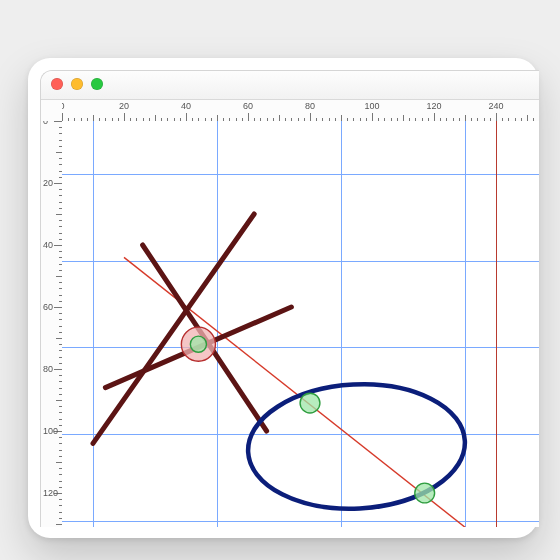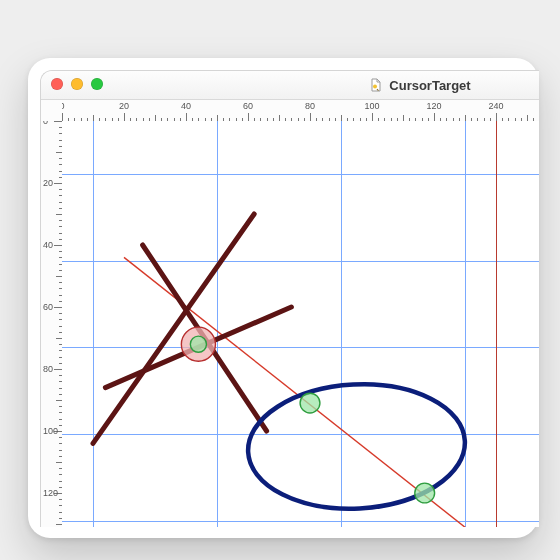--- a/index.html
+++ b/index.html
@@ -201,31 +201,20 @@
 
 <div class="shadow-card"></div>
 
 <div class="window">
 
   <div class="titlebar">
     <div class="traffic">
       <div class="dot red"></div>
       <div class="dot yellow"></div>
       <div class="dot green"></div>
-    </div>
-    <div class="title-wrap">
-      <span class="doc-icon">
-        <svg viewBox="0 0 14 14" width="14" height="14">
-          <path d="M3 1 h5 l3 3 v9 h-8 z" fill="#ffffff" stroke="#9b9b9b" stroke-width="1"></path>
-          <path d="M8 1 v3 h3" fill="none" stroke="#9b9b9b" stroke-width="1"></path>
-          <circle cx="6" cy="8.5" r="2" fill="#f2c232"></circle>
-          <rect x="8.2" y="10.7" width="2.2" height="0.9" transform="rotate(45 8.2 10.7)" fill="#7a5b12"></rect>
-        </svg>
-      </span>
-      <span class="title-text">CursorTarget</span>
     </div>
   </div>
 
   <div class="content-area">
     <div class="ruler-corner"></div>
     <div class="ruler-top" id="ruler-top">
         <div class="rt-tick" style="left: 0px;">
           <div class="mark" style="height: 8px; left: 0px;"></div>
           <div class="lbl">0</div>
         </div>

